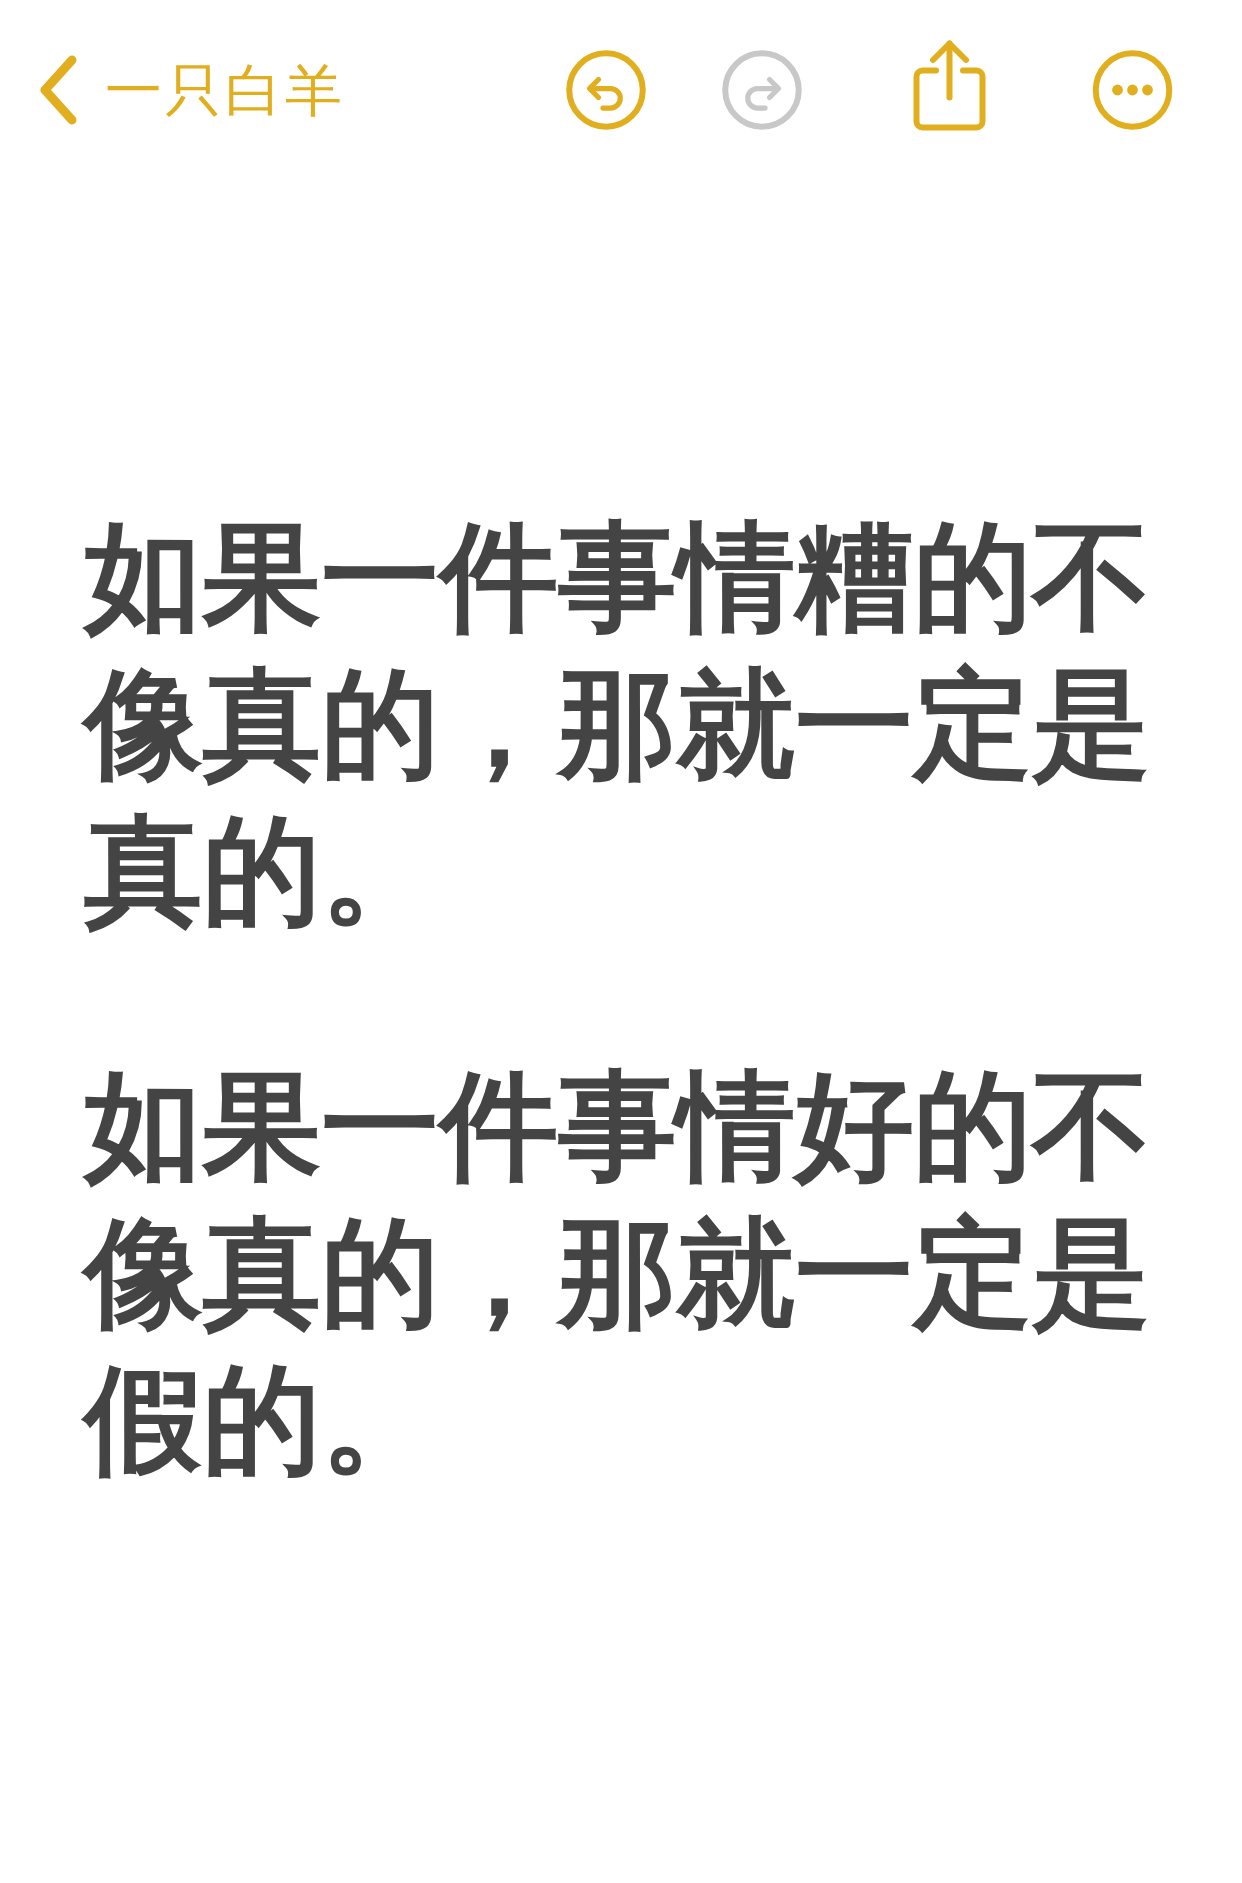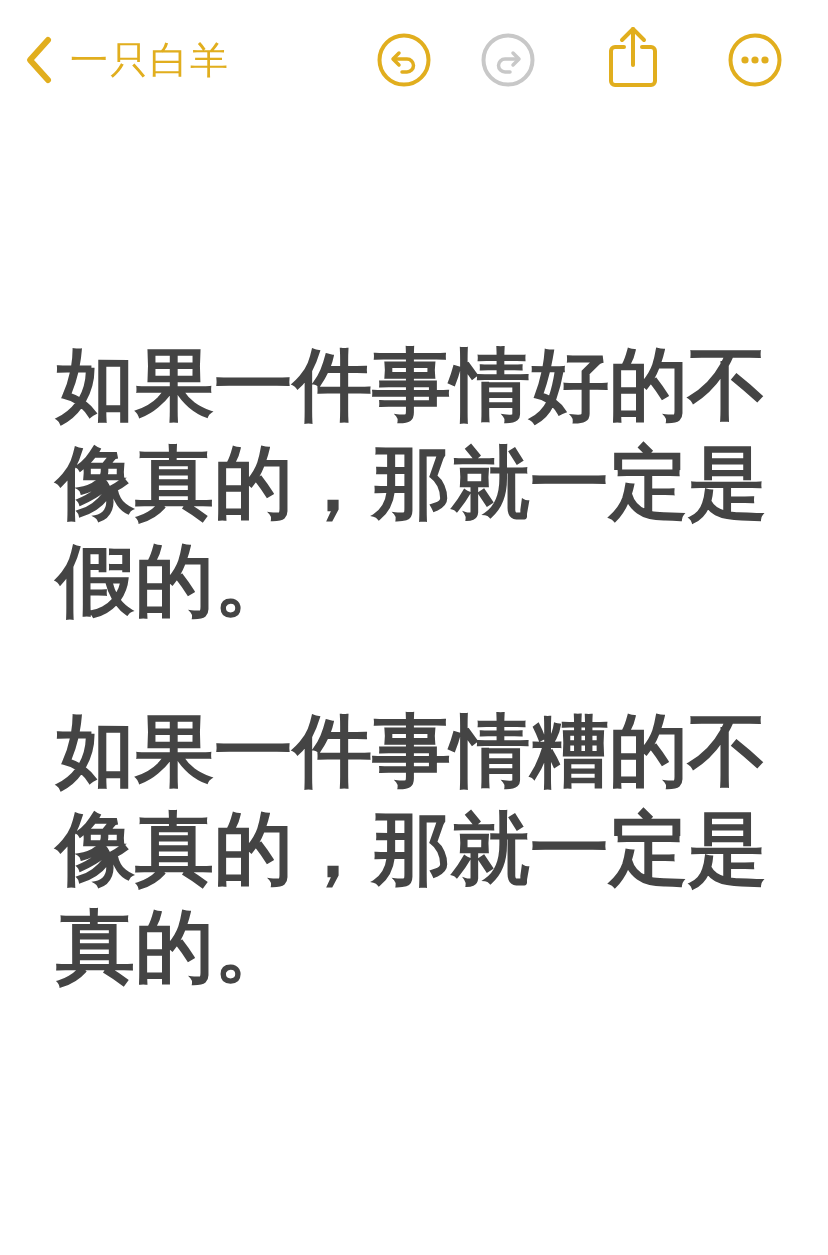--- a/index.html
+++ b/index.html
@@ -123,15 +123,15 @@
         <circle cx="28" cy="28" r="24.5" fill="none" stroke="#E1AE1E" stroke-width="4"></circle>
         <circle cx="18" cy="28" r="3.6" fill="#E1AE1E"></circle>
         <circle cx="28" cy="28" r="3.6" fill="#E1AE1E"></circle>
         <circle cx="38" cy="28" r="3.6" fill="#E1AE1E"></circle>
       </svg>
     </span>
   </div>
 </div>
 
 <div class="note-body">
+  <p class="paragraph">如果一件事情糟的不像真的，那就一定是真的。</p>
   <p class="paragraph">如果一件事情好的不像真的，那就一定是假的。</p>
-  <p class="paragraph">如果一件事情糟的不像真的，那就一定是真的。</p>
 </div>
 
 </body></html>

